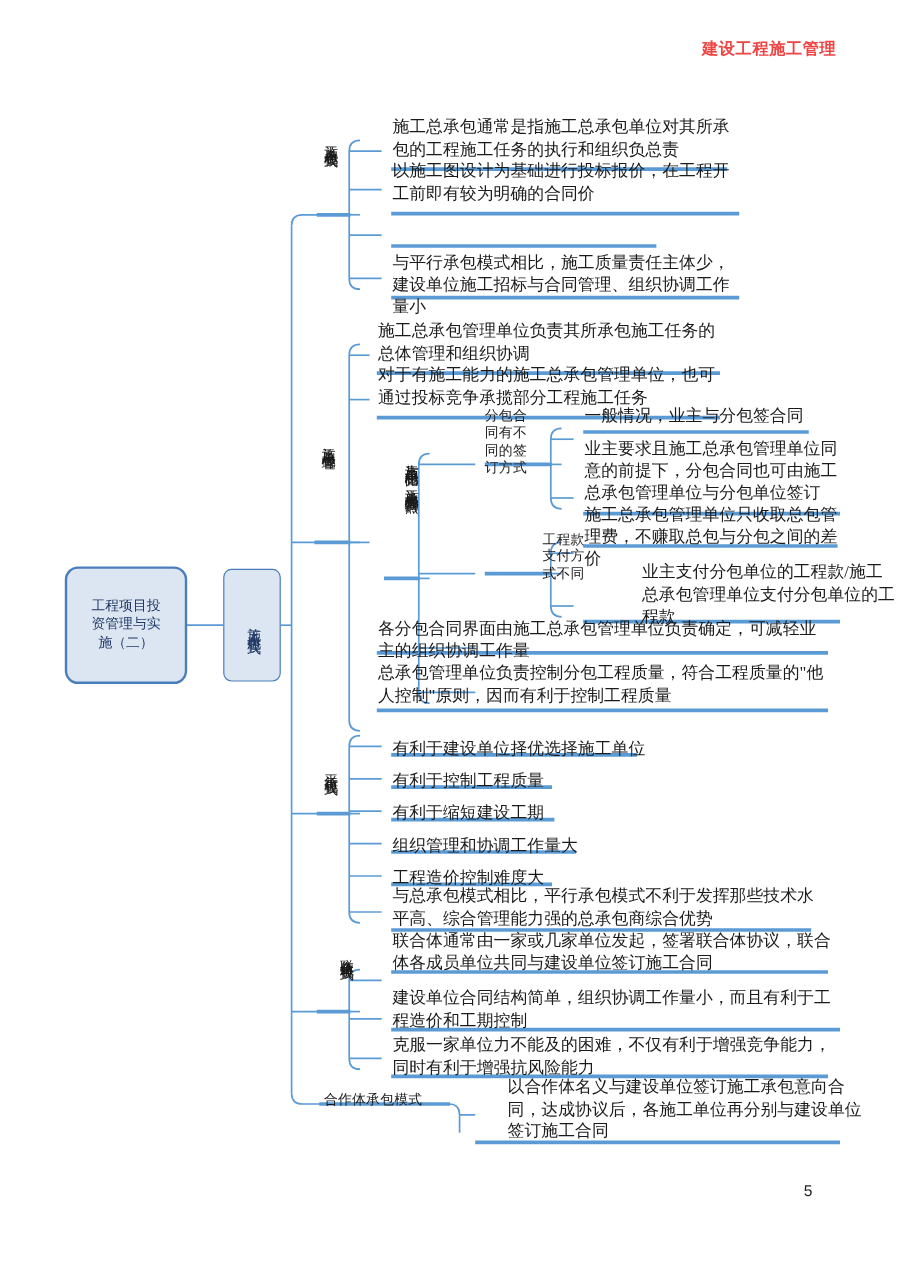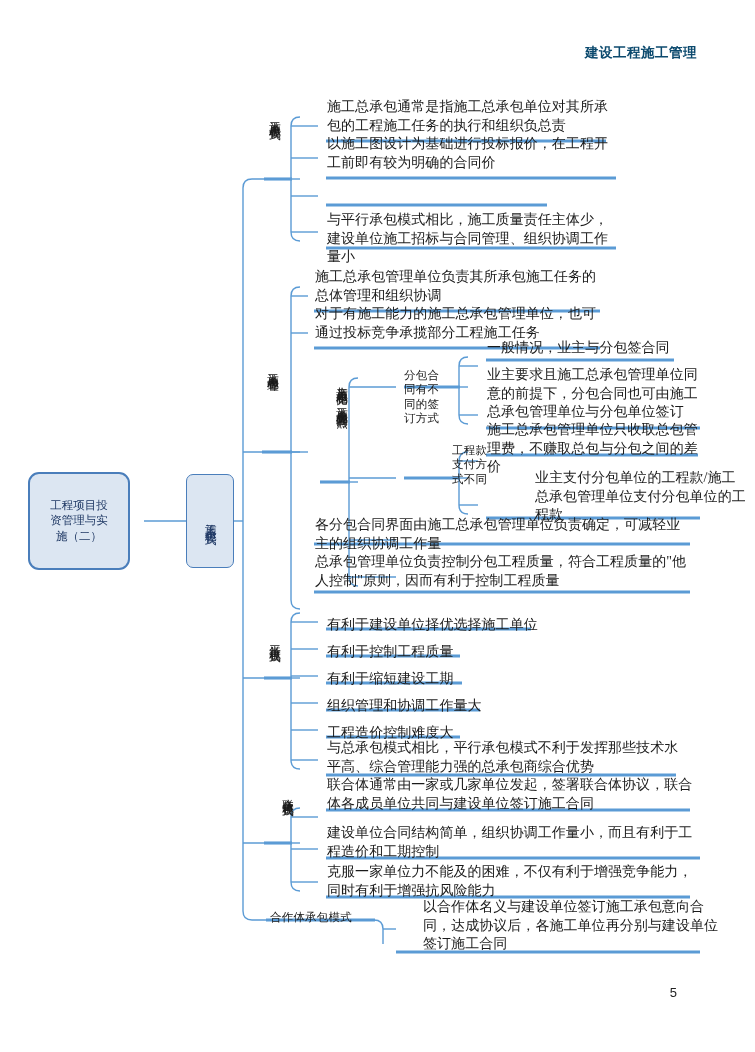--- a/index.html
+++ b/index.html
@@ -14,46 +14,46 @@
     color: #1a1a1a;
     overflow: hidden;
   }
   #page {
     position: absolute; inset: 0;
     width: 755px; height: 1052px;
   }
   
   .doc-header {
     position: absolute;
-    top: 44px; right: 58px;
+    top: 32px; right: 58px;
     font-size: 13.5px;
     font-weight: bold;
     letter-spacing: 0.5px;
-    color: #0c4a6e;
+    color: #ef4444;
     white-space: nowrap;
   }
   .doc-page-num {
     position: absolute;
     top: 985px; right: 78px;
     font-size: 13px;
     color: #222;
     font-family: "Liberation Sans", sans-serif;
   }
 
   
   #wires {
     position: absolute; left: 0; top: 0;
     width: 755px; height: 1052px;
     pointer-events: none;
   }
 
   
   .rootbox {
     position: absolute;
-    left: 28px; top: 472px;
+    left: 54px; top: 472px;
     width: 102px; height: 98px;
     background: #dce6f2;
     border: 2.2px solid #4a7ebb;
     border-radius: 11px;
     display: flex; align-items: center; justify-content: center;
     text-align: center;
     font-size: 11.5px;
     line-height: 1.32;
     color: #1f3864;
     padding: 2px;
@@ -258,21 +258,21 @@
   <div class="leaf" style="left:327px; top:135px; width:288px;">以施工图设计为基础进行投标报价，在工程开工前即有较为明确的合同价</div>
   <div class="leaf" style="left:327px; top:211px; width:292px;">与平行承包模式相比，施工质量责任主体少，建设单位施工招标与合同管理、组织协调工作量小</div>
 
   <div class="vlabel" style="left:266px; top:364px; height:80px;">施工总承包管理</div>
 
   <div class="leaf" style="left:315px; top:268px; width:288px;">施工总承包管理单位负责其所承包施工任务的总体管理和组织协调</div>
   <div class="leaf" style="left:315px; top:305px; width:288px;">对于有施工能力的施工总承包管理单位，也可通过投标竞争承揽部分工程施工任务</div>
 
   <div class="vlabel multi" style="left:318px; top:378px; height:102px; width:30px;">与施工总承包相比，施工总承包管理的特点</div>
 
-  <div class="hlabel" style="left:404px; top:368px; width:38px;">分包合同有不同的签订方式</div>
+  <div class="hlabel" style="left:404px; top:340px; width:38px;">分包合同有不同的签订方式</div>
   <div class="leaf" style="left:487px; top:339px; width:214px;">一般情况，业主与分包签合同</div>
   <div class="leaf" style="left:487px; top:366px; width:214px;">业主要求且施工总承包管理单位同意的前提下，分包合同也可由施工总承包管理单位与分包单位签订</div>
 
   <div class="hlabel" style="left:404px; top:443px; width:38px;margin-left:48px;">工程款支付方式不同</div>
   <div class="leaf" style="left:487px; top:421px; width:214px;">施工总承包管理单位只收取总包管理费，不赚取总包与分包之间的差价</div>
   <div class="leaf" style="left:487px; top:469px; width:214px;margin-left:48px;">业主支付分包单位的工程款/施工总承包管理单位支付分包单位的工程款</div>
 
   <div class="leaf" style="left:315px; top:516px; width:378px;">各分包合同界面由施工总承包管理单位负责确定，可减轻业主的组织协调工作量</div>
   <div class="leaf" style="left:315px; top:553px; width:378px;">总承包管理单位负责控制分包工程质量，符合工程质量的"他人控制"原则，因而有利于控制工程质量</div>
 

